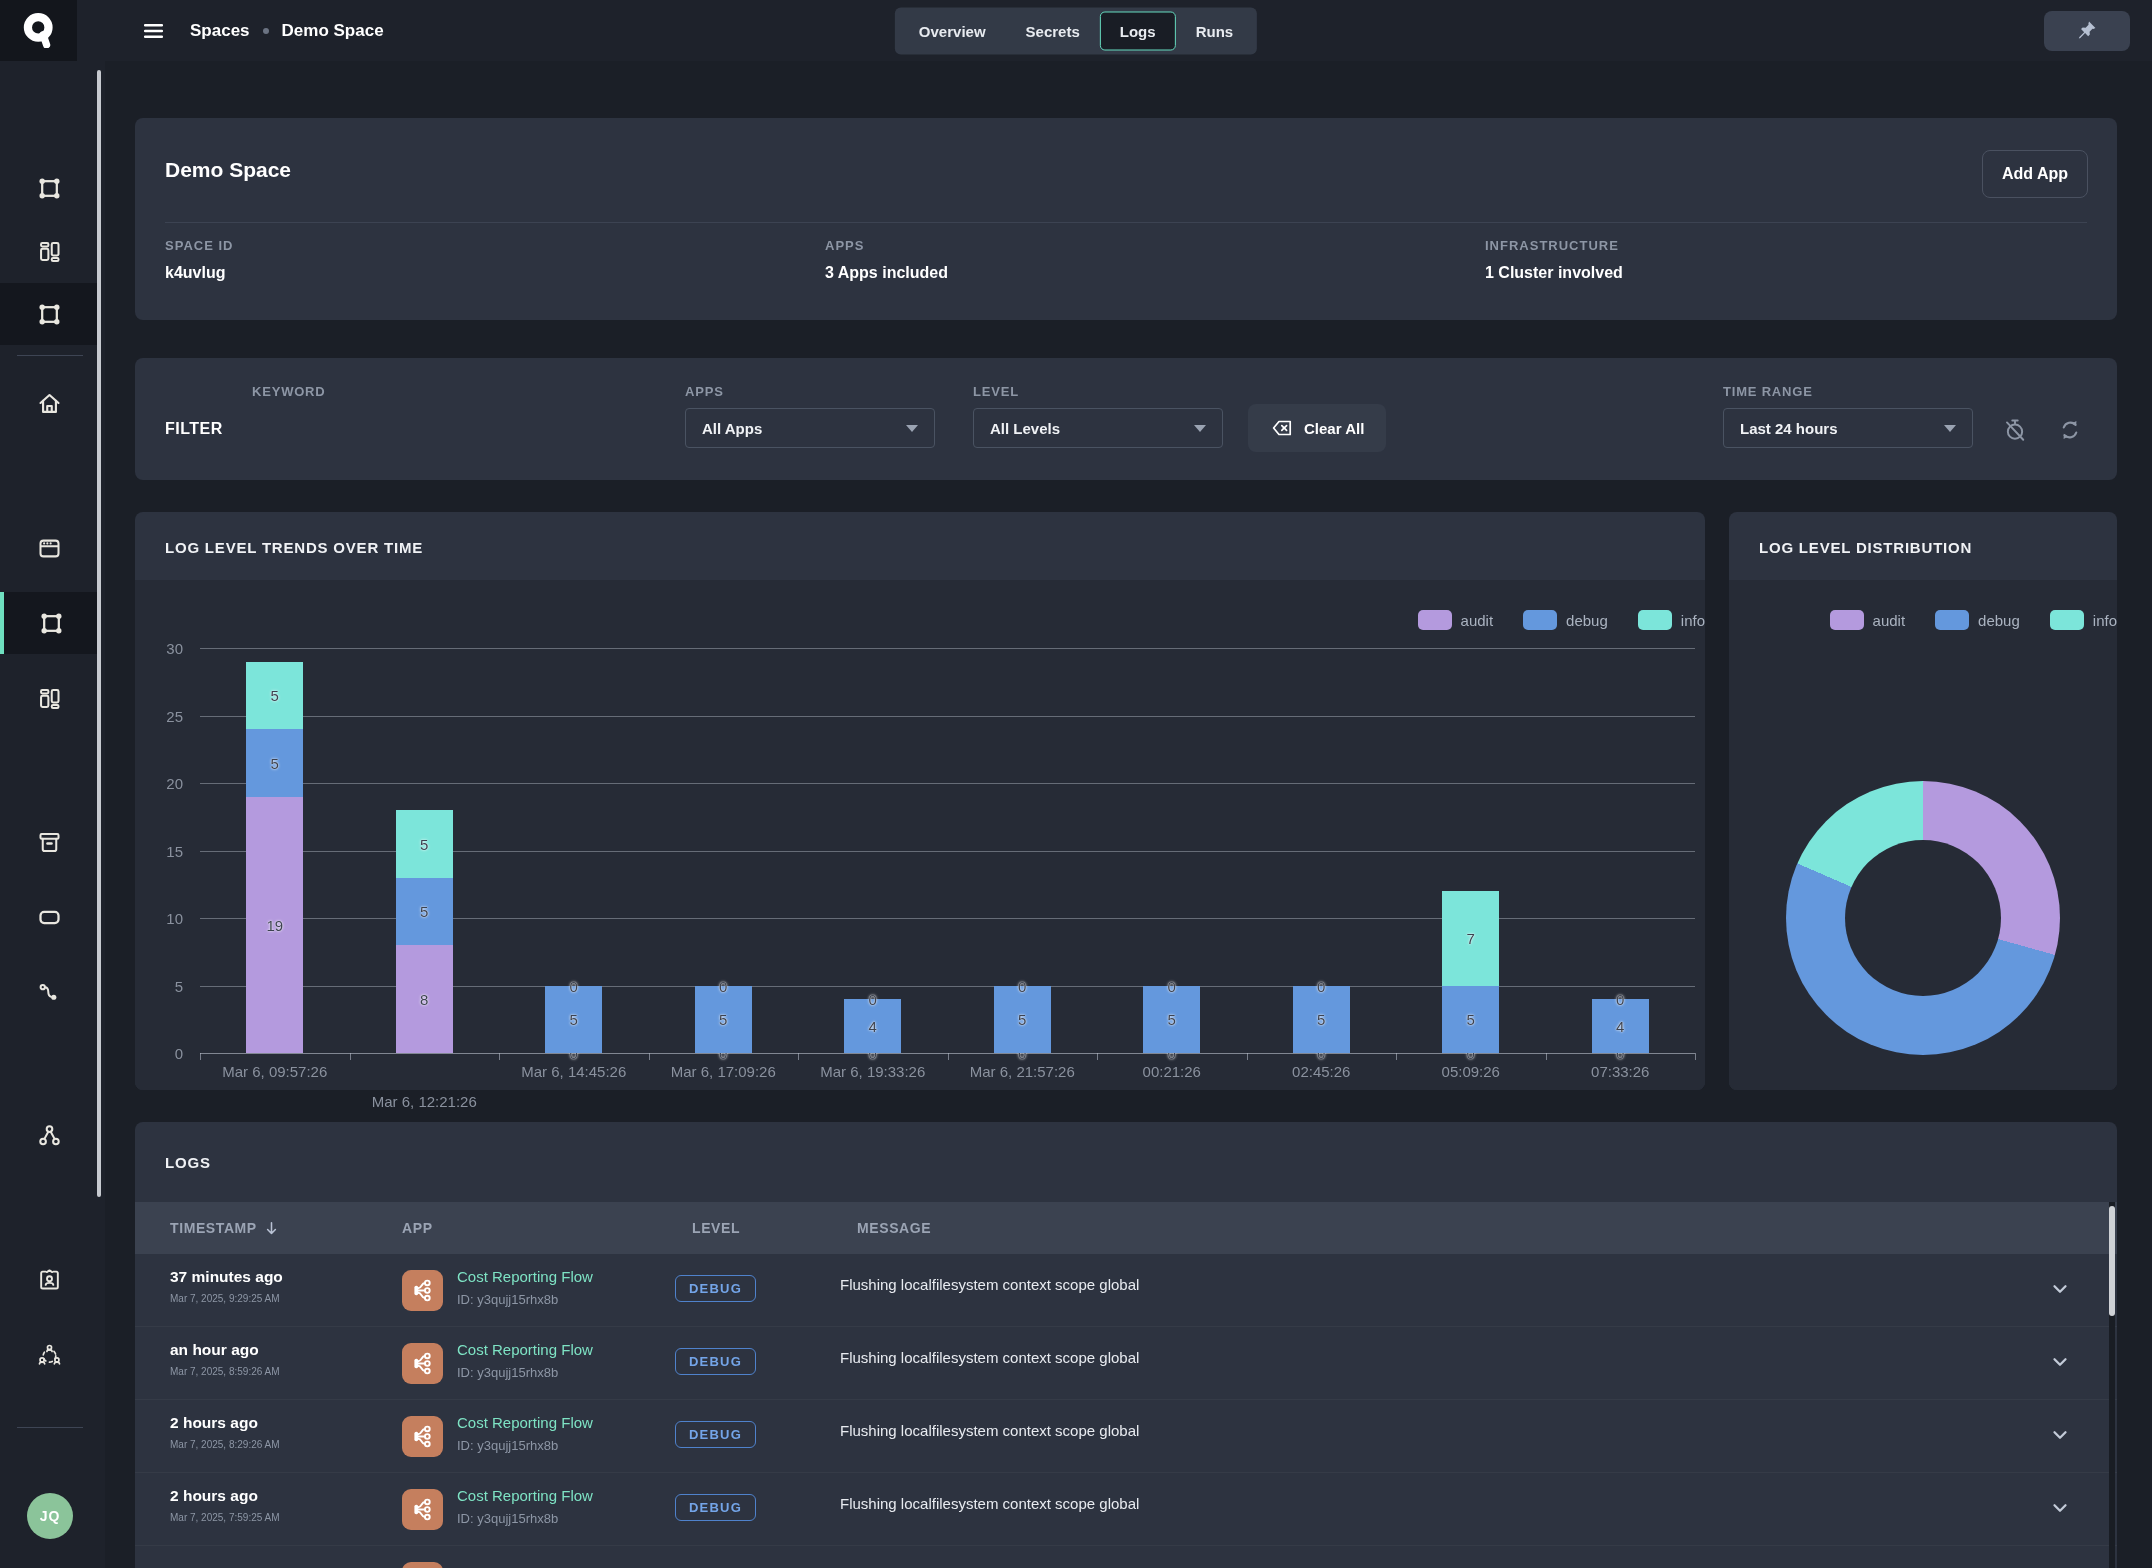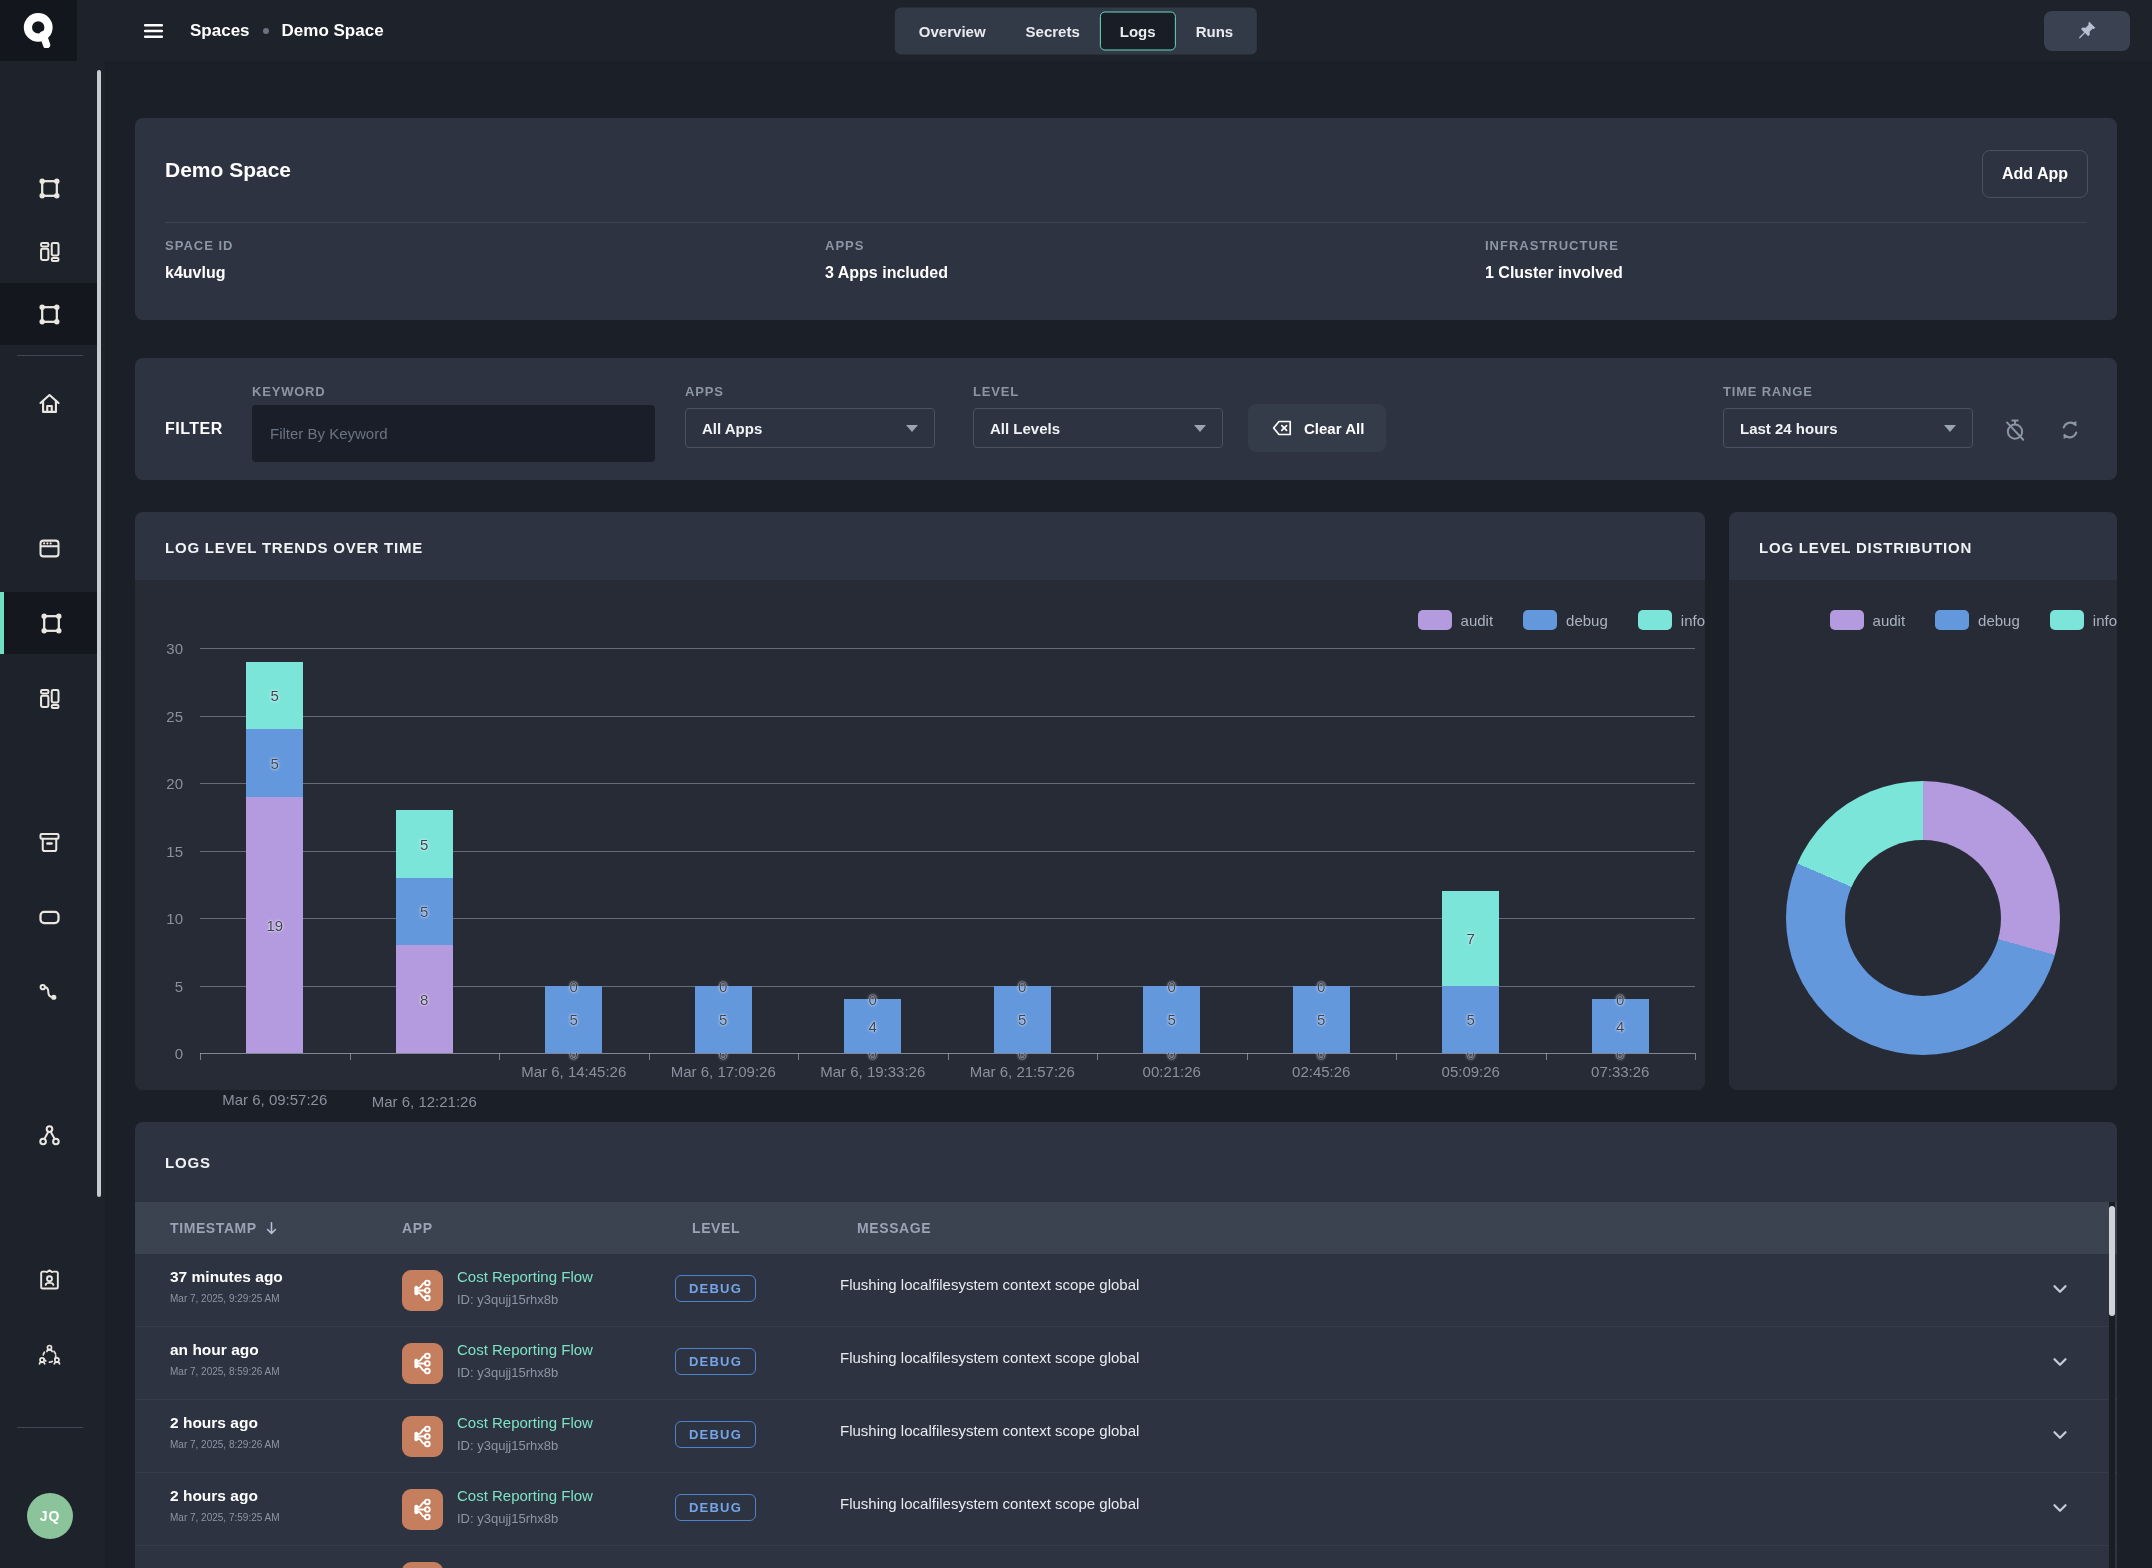--- a/index.html
+++ b/index.html
@@ -290,21 +290,20 @@
         <div class="meta-label">INFRASTRUCTURE</div>
         <div class="meta-value">1 Cluster involved</div>
       </div>
     </div>
 </div>
 
 <div class="card" style="left:135px; top:358px; width:1982px; height:122px;">
   <div class="filter-word">FILTER</div>
 
   <div class="f-label" style="left:117px;">KEYWORD</div>
-  <input class="kw-input" type="text" placeholder="Filter By Keyword" style="">
 
   <div class="f-label" style="left:550px;">APPS</div>
   <div class="select" style="left:550px; width:250px;">
     <span>All Apps</span>
     <span class="car"></span>
   </div>
 
   <div class="f-label" style="left:838px;">LEVEL</div>
   <div class="select" style="left:838px; width:250px;">
     <span>All Levels</span>
@@ -380,21 +379,21 @@
         <div class="axis-tick" style="left: 214.5px; top: 473px;"></div>
         <div class="axis-tick" style="left: 364px; top: 473px;"></div>
         <div class="axis-tick" style="left: 513.5px; top: 473px;"></div>
         <div class="axis-tick" style="left: 663px; top: 473px;"></div>
         <div class="axis-tick" style="left: 812.5px; top: 473px;"></div>
         <div class="axis-tick" style="left: 962px; top: 473px;"></div>
         <div class="axis-tick" style="left: 1111.5px; top: 473px;"></div>
         <div class="axis-tick" style="left: 1261px; top: 473px;"></div>
         <div class="axis-tick" style="left: 1410.5px; top: 473px;"></div>
         <div class="axis-tick" style="left: 1560px; top: 473px;"></div>
-        <div class="xtick" style="left: 139.75px; top: 483px; margin-top: 28px;">Mar 6, 09:57:26</div>
+        <div class="xtick" style="left: 139.75px; top: 483px;">Mar 6, 09:57:26</div>
         <div class="bar-seg" style="left: 111.25px; width: 57px; top: 216.5px; height: 256.5px; background: rgb(180, 154, 222);"></div>
         <div class="bar-label" style="left: 139.75px; top: 344.75px;">19</div>
         <div class="bar-seg" style="left: 111.25px; width: 57px; top: 149px; height: 67.5px; background: rgb(100, 152, 221);"></div>
         <div class="bar-label" style="left: 139.75px; top: 182.75px;">5</div>
         <div class="bar-seg" style="left: 111.25px; width: 57px; top: 81.5px; height: 67.5px; background: rgb(124, 229, 218);"></div>
         <div class="bar-label" style="left: 139.75px; top: 115.25px;">5</div>
         <div class="xtick" style="left: 289.25px; top: 483px; margin-top: 30px;">Mar 6, 12:21:26</div>
         <div class="bar-seg" style="left: 260.75px; width: 57px; top: 365px; height: 108px; background: rgb(180, 154, 222);"></div>
         <div class="bar-label" style="left: 289.25px; top: 419px;">8</div>
         <div class="bar-seg" style="left: 260.75px; width: 57px; top: 297.5px; height: 67.5px; background: rgb(100, 152, 221);"></div>

